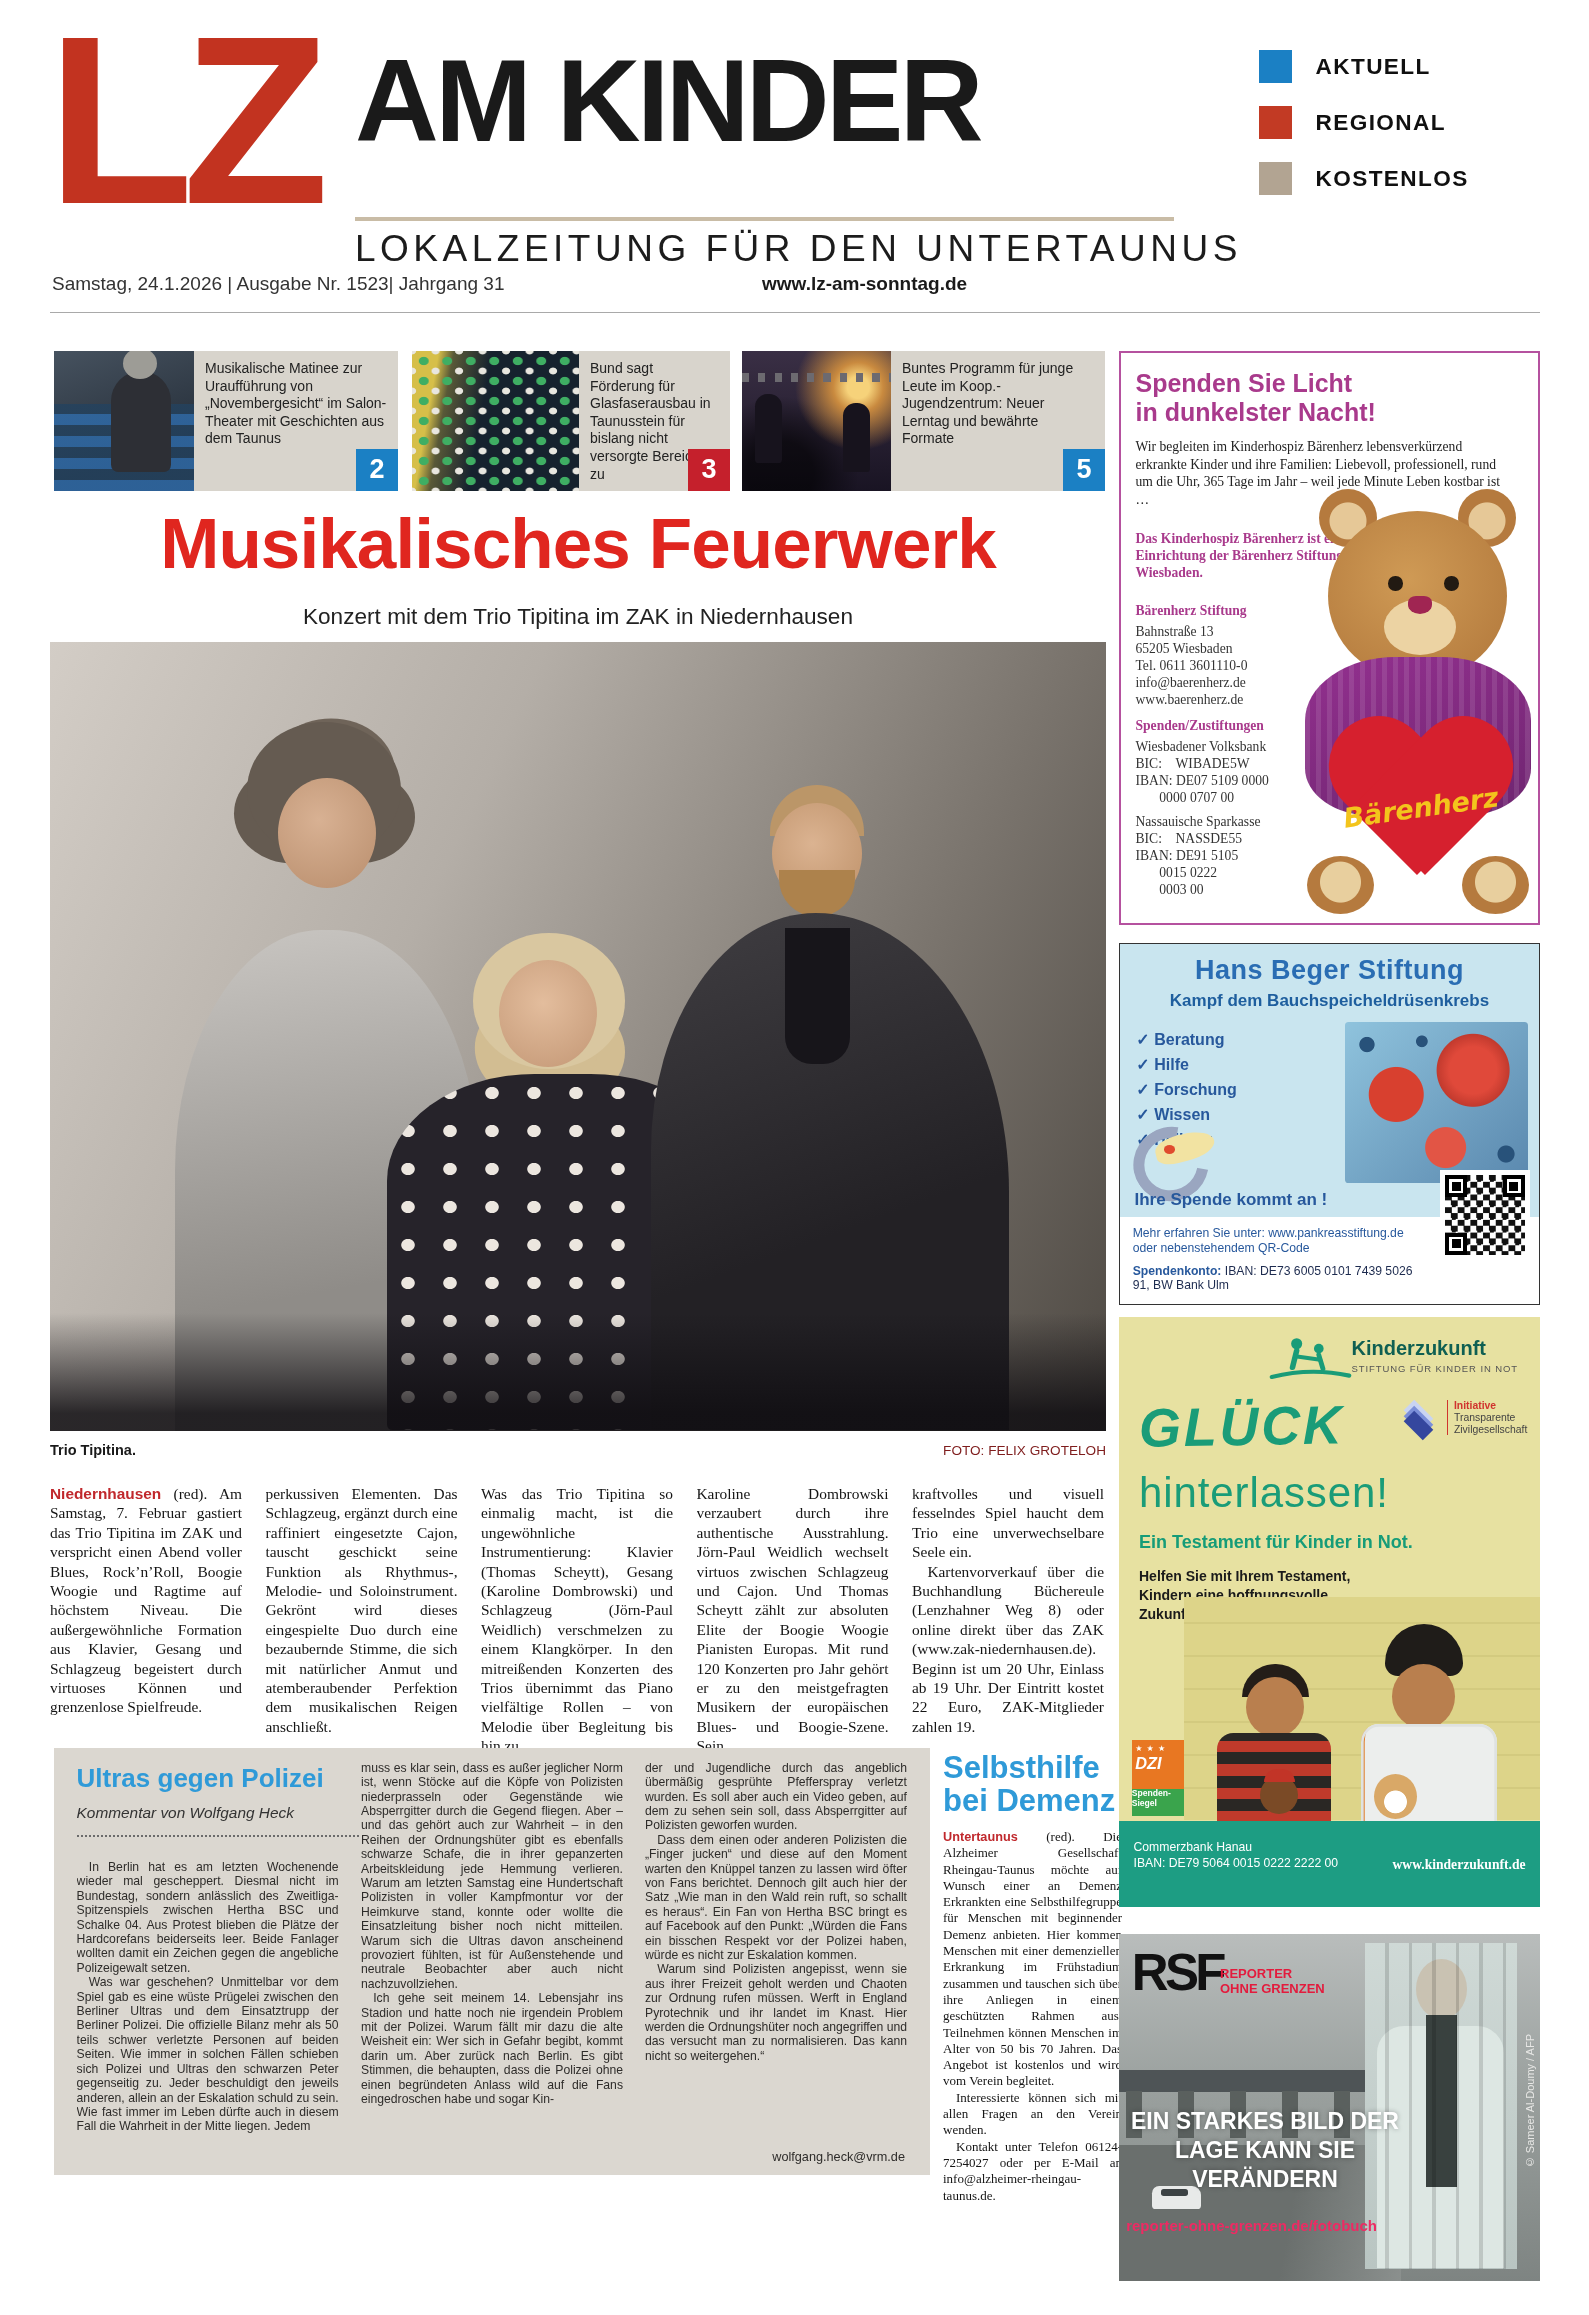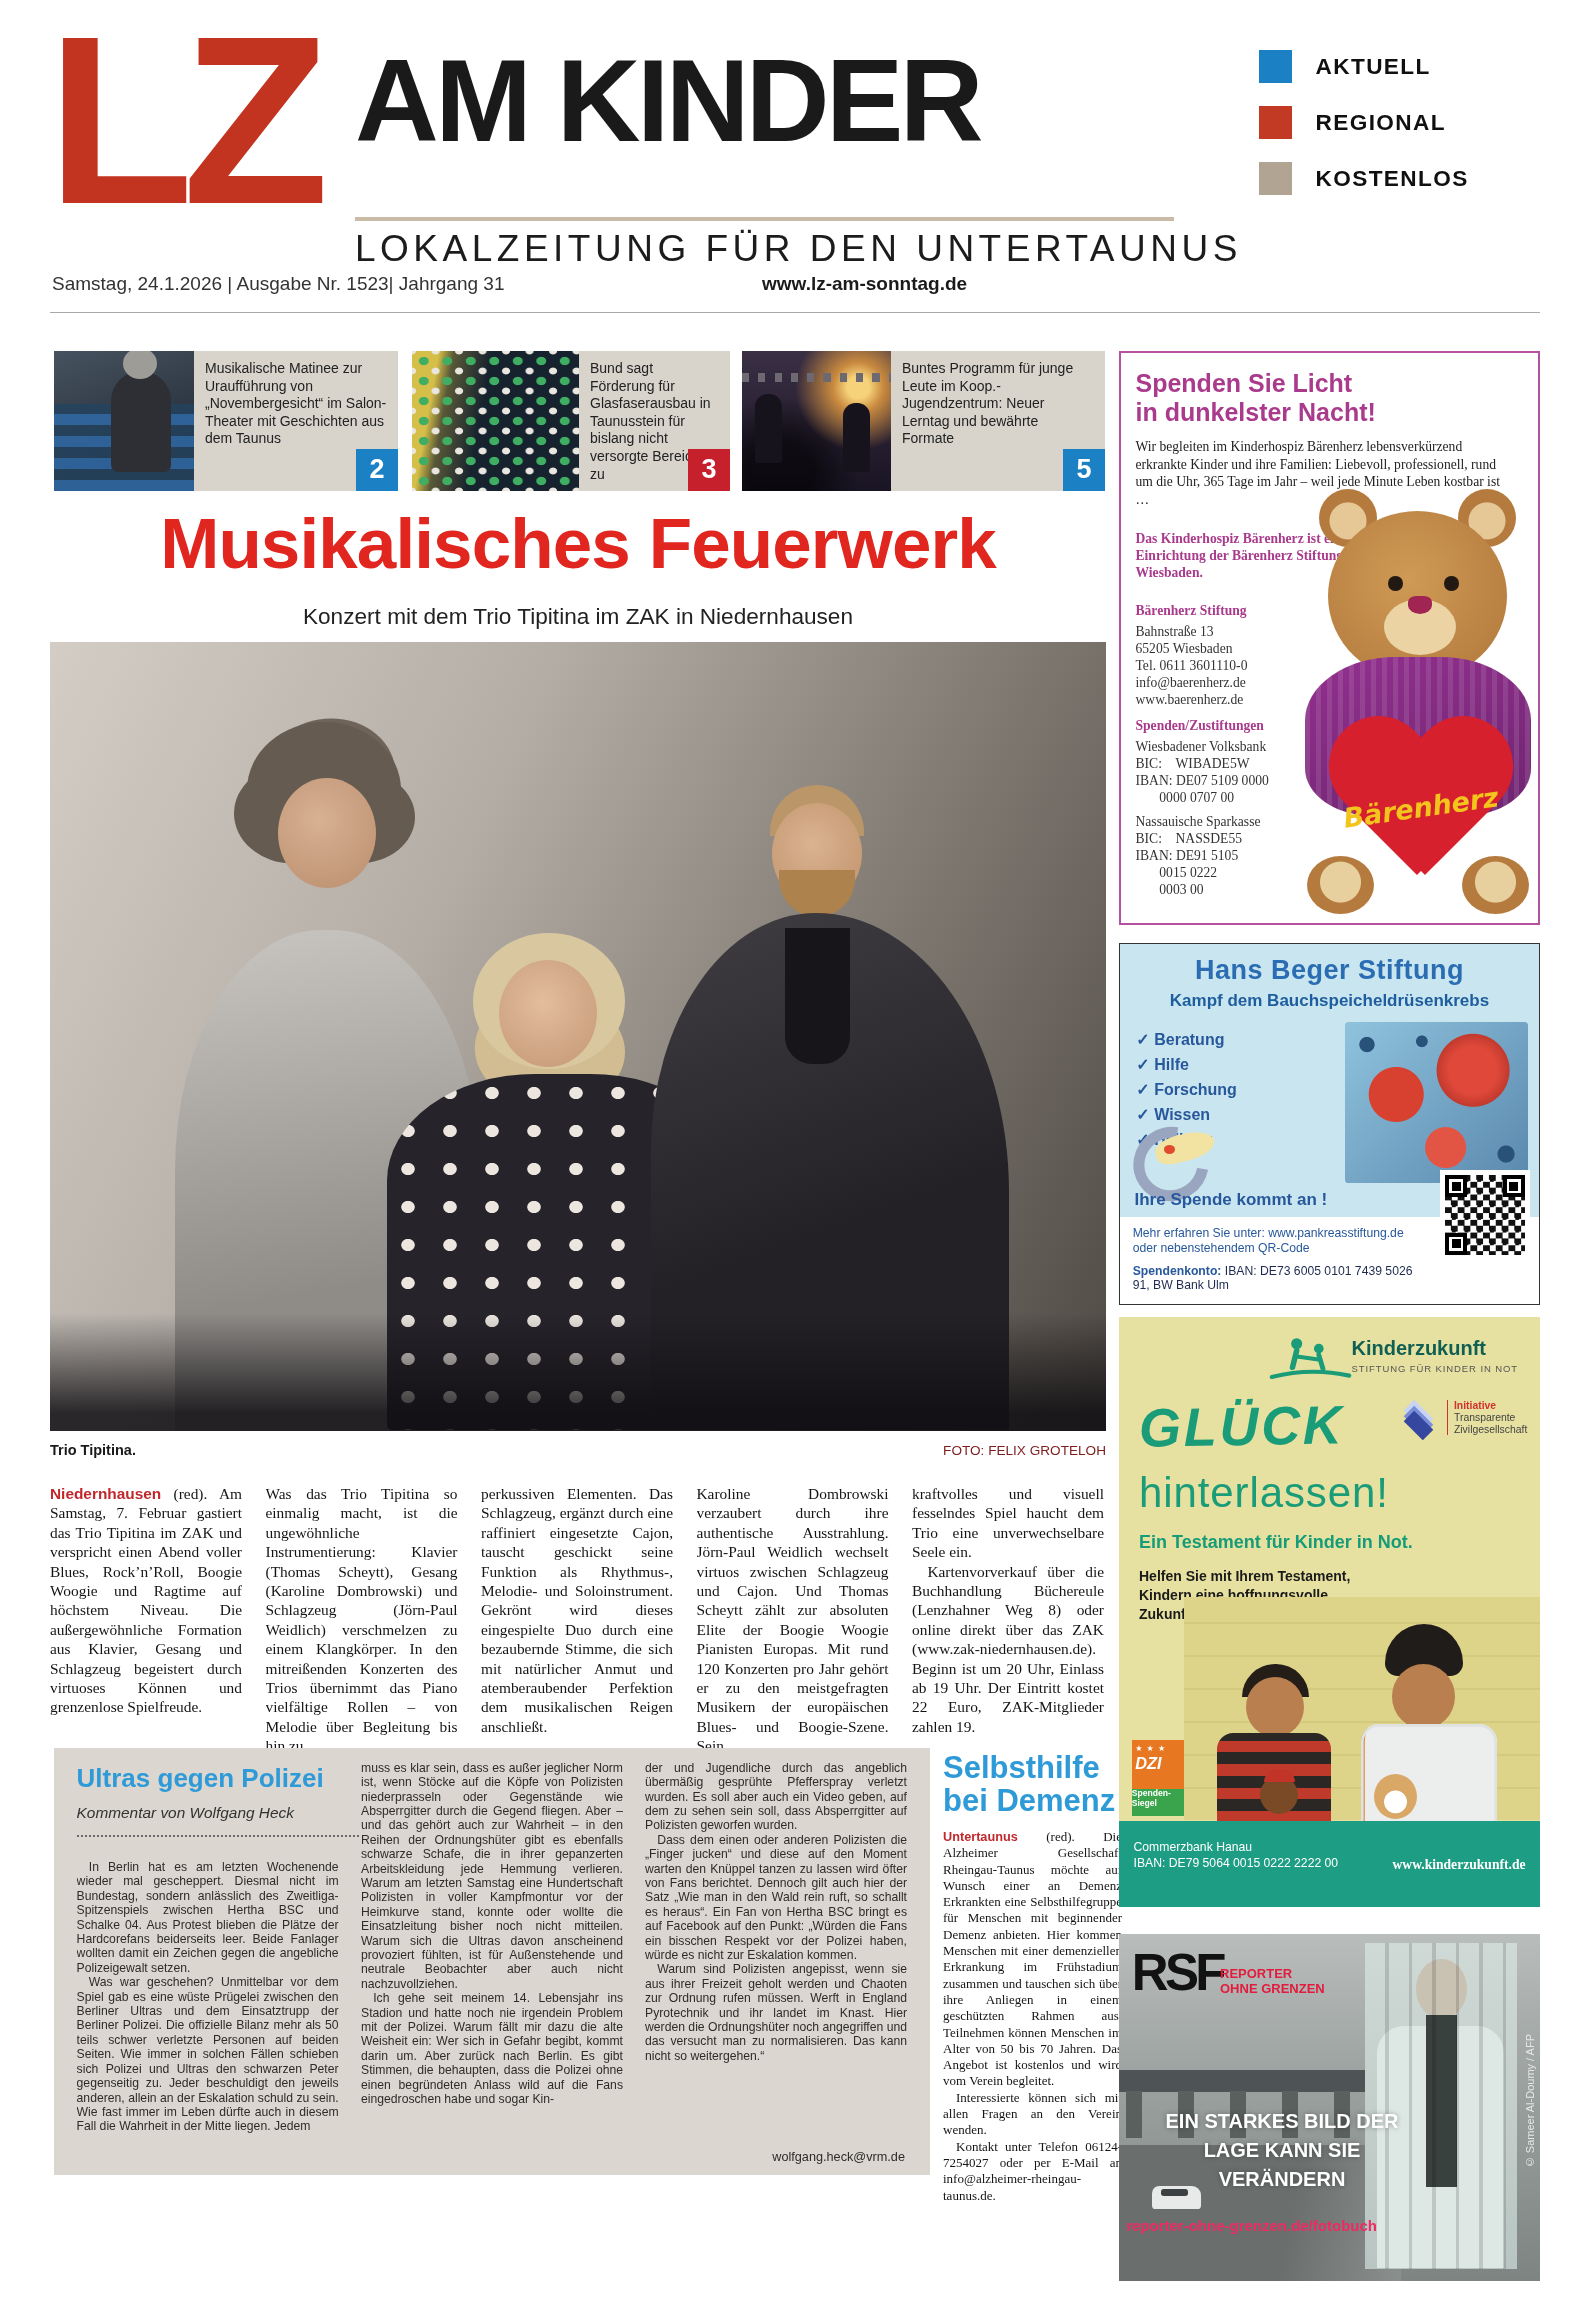--- a/index.html
+++ b/index.html
@@ -260,21 +260,21 @@
      background:#c9c2b2;}
   .rsf-suit{position:absolute;left:12.7px;top:83px;width:127px;height:242px;border-radius:27px 27px 0 0;
      background:#dde7e3;}
   .rsf-tie{position:absolute;left:61px;top:72px;width:31px;height:172px;background:#39413f;}
   .rsf-poster::after{content:"";position:absolute;inset:0;
      background:repeating-linear-gradient(90deg,transparent 0 20px,rgba(0,0,0,.14) 20px 23.5px);}
   .rsf-logo{position:absolute;left:12.7px;top:12.7px;font-size:51px;line-height:1;font-weight:900;
             letter-spacing:-3.6px;color:#121212;}
   .rsf-org{position:absolute;left:101px;top:33px;font-size:13px;line-height:14.5px;font-weight:bold;
            color:#e31b3d;}
-  .rsf-headline{position:absolute;left:23px;bottom:87px;width:280px;text-align:center;font-size:20px;
+  .rsf-headline{position:absolute;left:6px;bottom:87px;width:280px;text-align:center;font-size:23px;
                 line-height:29px;font-weight:900;color:#fff;text-shadow:0 0 5.4px rgba(0,0,0,.35);}
   .rsf-url{position:absolute;left:7.2px;bottom:47px;width:299px;text-align:left;font-size:15px;
            font-weight:bold;color:#ee2a63;}
   .rsf-credit{position:absolute;right:3.6px;top:100px;writing-mode:vertical-rl;transform:rotate(180deg);
               font-size:11px;color:#e8e8e6;}
 </style>
 </head>
 <body>
 
 <div class="page">
@@ -349,22 +349,22 @@
     <div class="ph ph-floor"></div>
   </div>
 
   <div class="caption-row">
     <span class="photo-caption">Trio Tipitina.</span>
     <span class="photo-credit">FOTO: FELIX GROTELOH</span>
   </div>
 
   <div class="lead-cols">
     <div class="lead-col"><span class="loc">Niedernhausen</span><span class="pre"> (red). Am Samstag, 7. Februar gastiert das Trio Tipitina im ZAK und verspricht einen Abend voller Blues, Rock’n’Roll, Boogie Woogie und Ragtime auf höchstem Niveau. Die außergewöhnliche Formation aus Klavier, Gesang und Schlagzeug begeistert durch virtuoses Können und grenzenlose Spielfreude.</span></div>
+    <div class="lead-col pre">perkussiven Elementen. Das Schlagzeug, ergänzt durch eine raffiniert eingesetzte Cajon, tauscht geschickt seine Funktion als Rhythmus-, Melodie- und Soloinstrument. Gekrönt wird dieses eingespielte Duo durch eine bezaubernde Stimme, die sich mit natürlicher Anmut und atemberaubender Perfektion dem musikalischen Reigen anschließt.</div>
     <div class="lead-col pre">Was das Trio Tipitina so einmalig macht, ist die ungewöhnliche Instrumentierung: Klavier (Thomas Scheytt), Gesang (Karoline Dombrowski) und Schlagzeug (Jörn-Paul Weidlich) verschmelzen zu einem Klangkörper. In den mitreißenden Konzerten des Trios übernimmt das Piano vielfältige Rollen – von Melodie über Begleitung bis hin zu</div>
-    <div class="lead-col pre">perkussiven Elementen. Das Schlagzeug, ergänzt durch eine raffiniert eingesetzte Cajon, tauscht geschickt seine Funktion als Rhythmus-, Melodie- und Soloinstrument. Gekrönt wird dieses eingespielte Duo durch eine bezaubernde Stimme, die sich mit natürlicher Anmut und atemberaubender Perfektion dem musikalischen Reigen anschließt.</div>
     <div class="lead-col pre">Karoline Dombrowski verzaubert durch ihre authentische Ausstrahlung. Jörn-Paul Weidlich wechselt virtuos zwischen Schlagzeug und Cajon. Und Thomas Scheytt zählt zur absoluten Elite der Boogie Woogie Pianisten Europas. Mit rund 120 Konzerten pro Jahr gehört er zu den meistgefragten Musikern der europäischen Blues- und Boogie-Szene. Sein</div>
     <div class="lead-col pre">kraftvolles und visuell fesselndes Spiel haucht dem Trio eine unverwechselbare Seele ein.
  Kartenvorverkauf über die Buchhandlung Büchereule (Lenzhahner Weg 8) oder online direkt über das ZAK (www.zak-niedernhausen.de). Beginn ist um 20 Uhr, Einlass ab 19 Uhr. Der Eintritt kostet 22 Euro, ZAK-Mitglieder zahlen 19.</div>
   </div>
 
   <div class="commentary">
     <div class="com-headline">Ultras gegen Polizei</div>
     <div class="com-byline">Kommentar von Wolfgang Heck</div>
     <div class="com-dots"></div>
     <div class="com-col c0 pre"> In Berlin hat es am letzten Wochenende wieder mal gescheppert. Diesmal nicht im Bundestag, sondern anlässlich des Zweitliga-Spitzenspiels zwischen Hertha BSC und Schalke 04. Aus Protest blieben die Plätze der Hardcorefans beiderseits leer. Beide Fanlager wollten damit ein Zeichen gegen die angebliche Polizeigewalt setzen.

